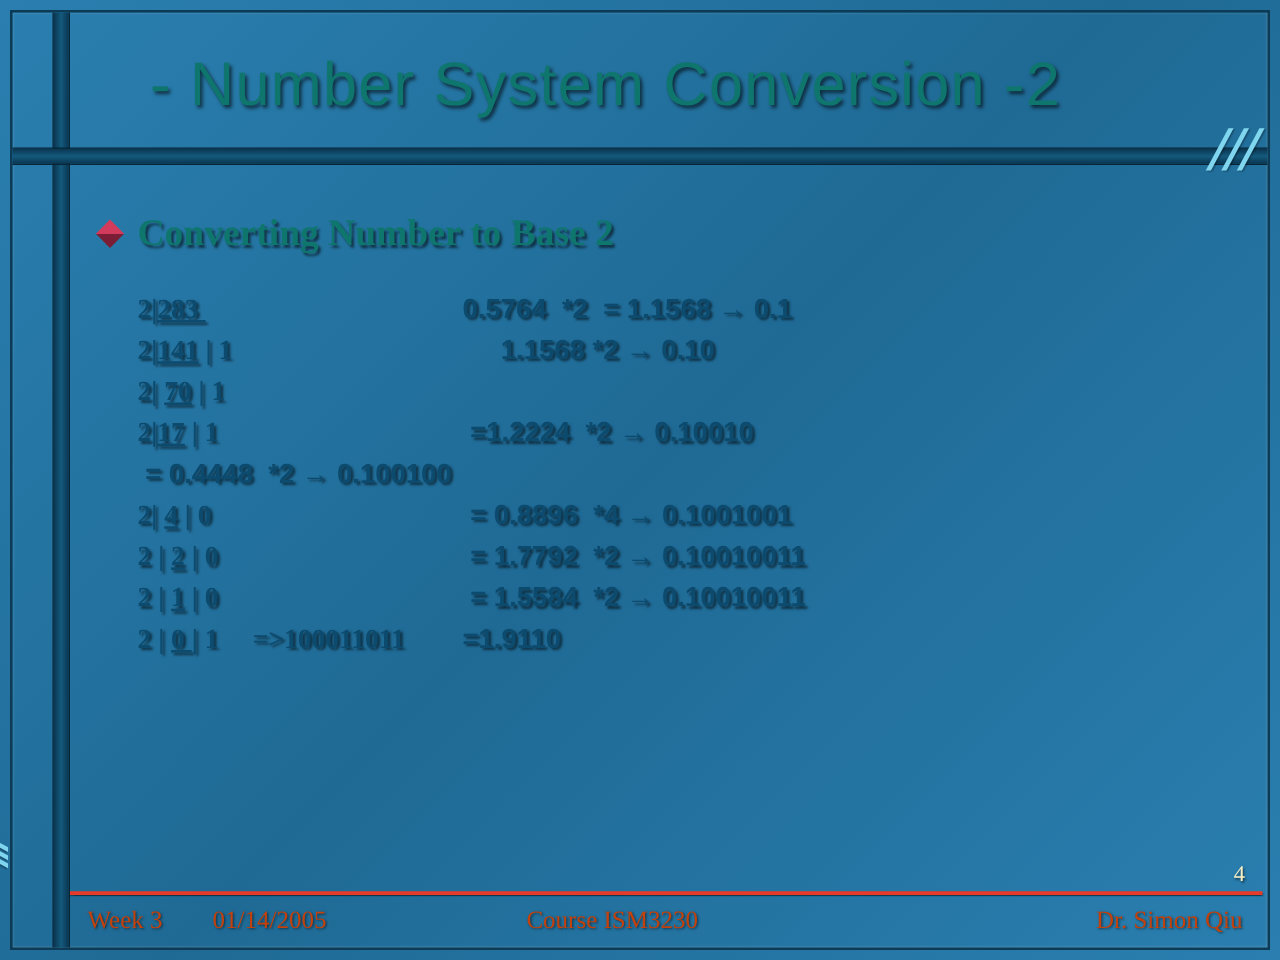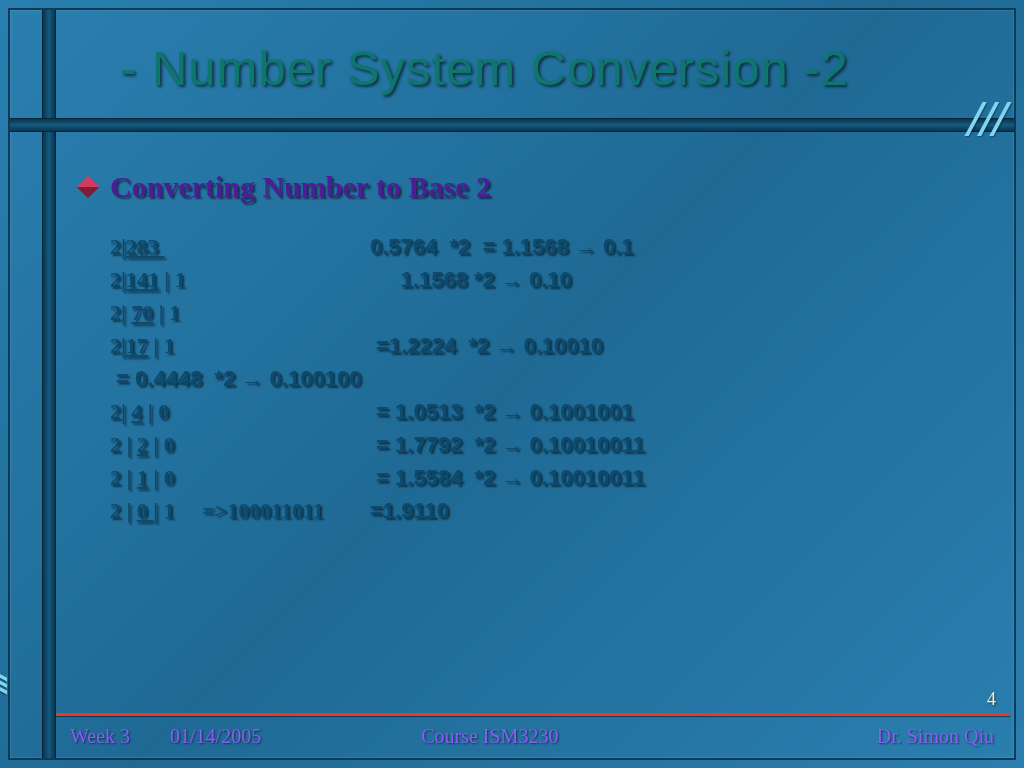--- a/index.html
+++ b/index.html
@@ -87,21 +87,21 @@
   .diamond-icon {
     width: 16px; height: 16px;
     transform: rotate(45deg);
     background: linear-gradient(135deg, #d23b5c 50%, #7a1d35 50%);
     margin-top: 9px;
     flex-shrink: 0;
   }
   .bullet-text {
     font-size: 30px;
     font-weight: bold;
-    color: #4c1d95;
+    color: #0f766e;
     text-shadow: 2px 2px 2px rgba(0,0,0,0.55);
   }
   .calc-block {
     margin-left: 30px;
     font-size: 22px;
     font-weight: bold;
     color: #0c4a6e;
     text-shadow: 2px 2px 2px rgba(0,0,0,0.55);
     line-height: 1.5;
   }
@@ -121,21 +121,21 @@
     background: #e63a2a;
     box-shadow: 0 1px 1px rgba(0,0,0,0.5);
   }
   .footer {
     position: absolute;
     bottom: 20px;
     left: 70px;
     right: 30px;
     display: flex;
     font-size: 20px;
-    color: #8b5cf6;
+    color: #c2410c;
     text-shadow: 1px 1px 2px rgba(0,0,0,0.55);
     justify-content: space-between;
   }
   .footer .fw { margin-right: 40px; }
   .footer .fc { margin-left: 160px; }
   .footer .fi { margin-left: auto; }
   .page-num {
     position: absolute;
     bottom: 58px;
     right: 28px;
@@ -160,21 +160,21 @@
     <div class="diamond-icon"></div>
     <div class="bullet-text">Converting Number to Base 2</div>
   </div>
 
   <div class="calc-block" id="calc-block">
       <div class="row"><span class="col-left"><span>2|</span><span class="u">283 </span><span></span></span><span class="arrow">0.5764  *2  = 1.1568 → 0.1</span></div>
       <div class="row"><span class="col-left"><span>2|</span><span class="u">141</span><span> | 1</span></span><span class="arrow">     1.1568 *2 → 0.10</span></div>
       <div class="row"><span class="col-left"><span>2| </span><span class="u">70</span><span> | 1</span></span></div>
       <div class="row"><span class="col-left"><span>2|</span><span class="u">17</span><span> | 1</span></span><span class="arrow"> =1.2224  *2 → 0.10010</span></div>
       <div class="row"><span class="arrow"> = 0.4448  *2 → 0.100100</span></div>
-      <div class="row"><span class="col-left"><span>2| </span><span class="u">4</span><span> | 0</span></span><span class="arrow"> = 1.0513  *2 → 0.1001001</span></div>
+      <div class="row"><span class="col-left"><span>2| </span><span class="u">4</span><span> | 0</span></span><span class="arrow"> = 0.8896  *4 → 0.1001001</span></div>
       <div class="row"><span class="col-left"><span>2 | </span><span class="u">2</span><span> | 0</span></span><span class="arrow"> = 1.7792  *2 → 0.10010011</span></div>
       <div class="row"><span class="col-left"><span>2 | </span><span class="u">1</span><span> | 0</span></span><span class="arrow"> = 1.5584  *2 → 0.10010011</span></div>
       <div class="row"><span class="col-left"><span>2 | </span><span class="u">0 </span><span>| 1     =&gt;100011011</span></span><span class="arrow">=1.9110</span></div>
     </div>
 </div>
 
 <div class="footer-line"></div>
 <div class="page-num">4</div>
 <div class="footer">
   <span class="fw">Week 3</span>

